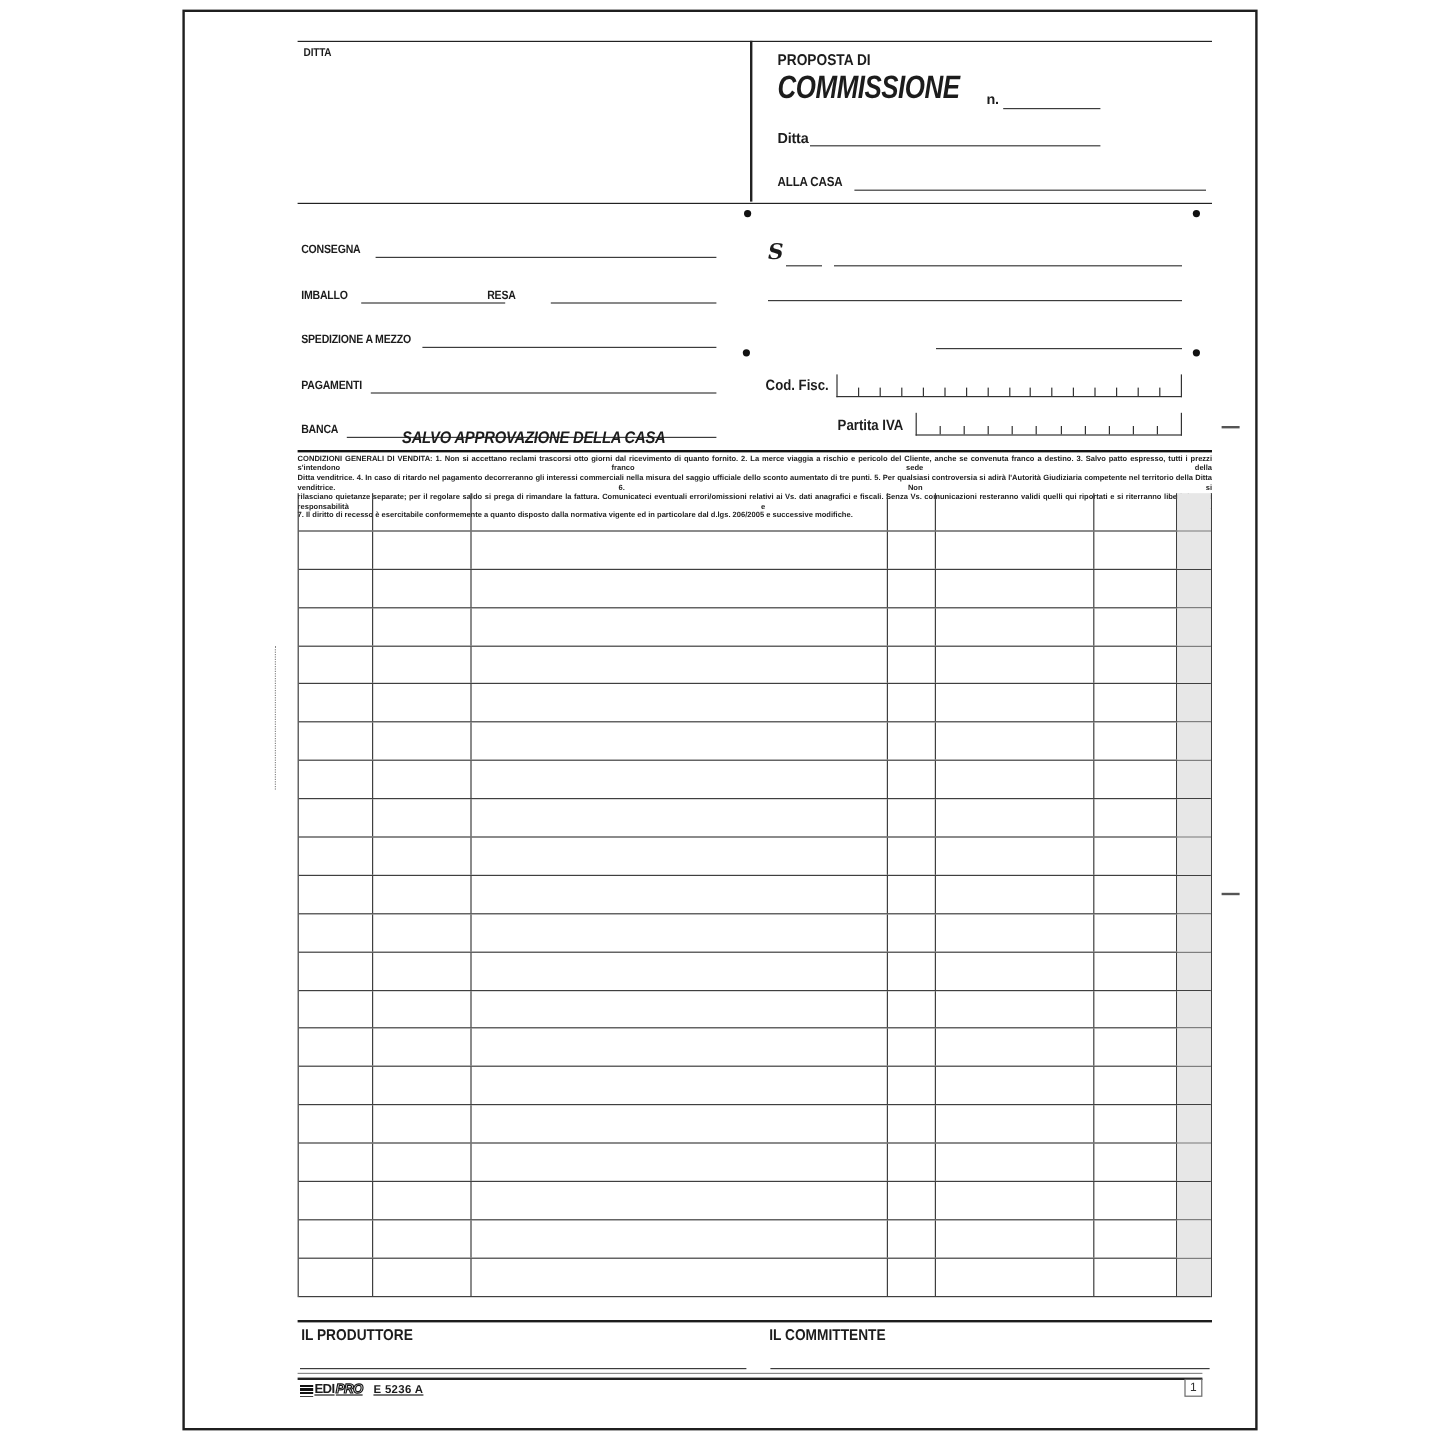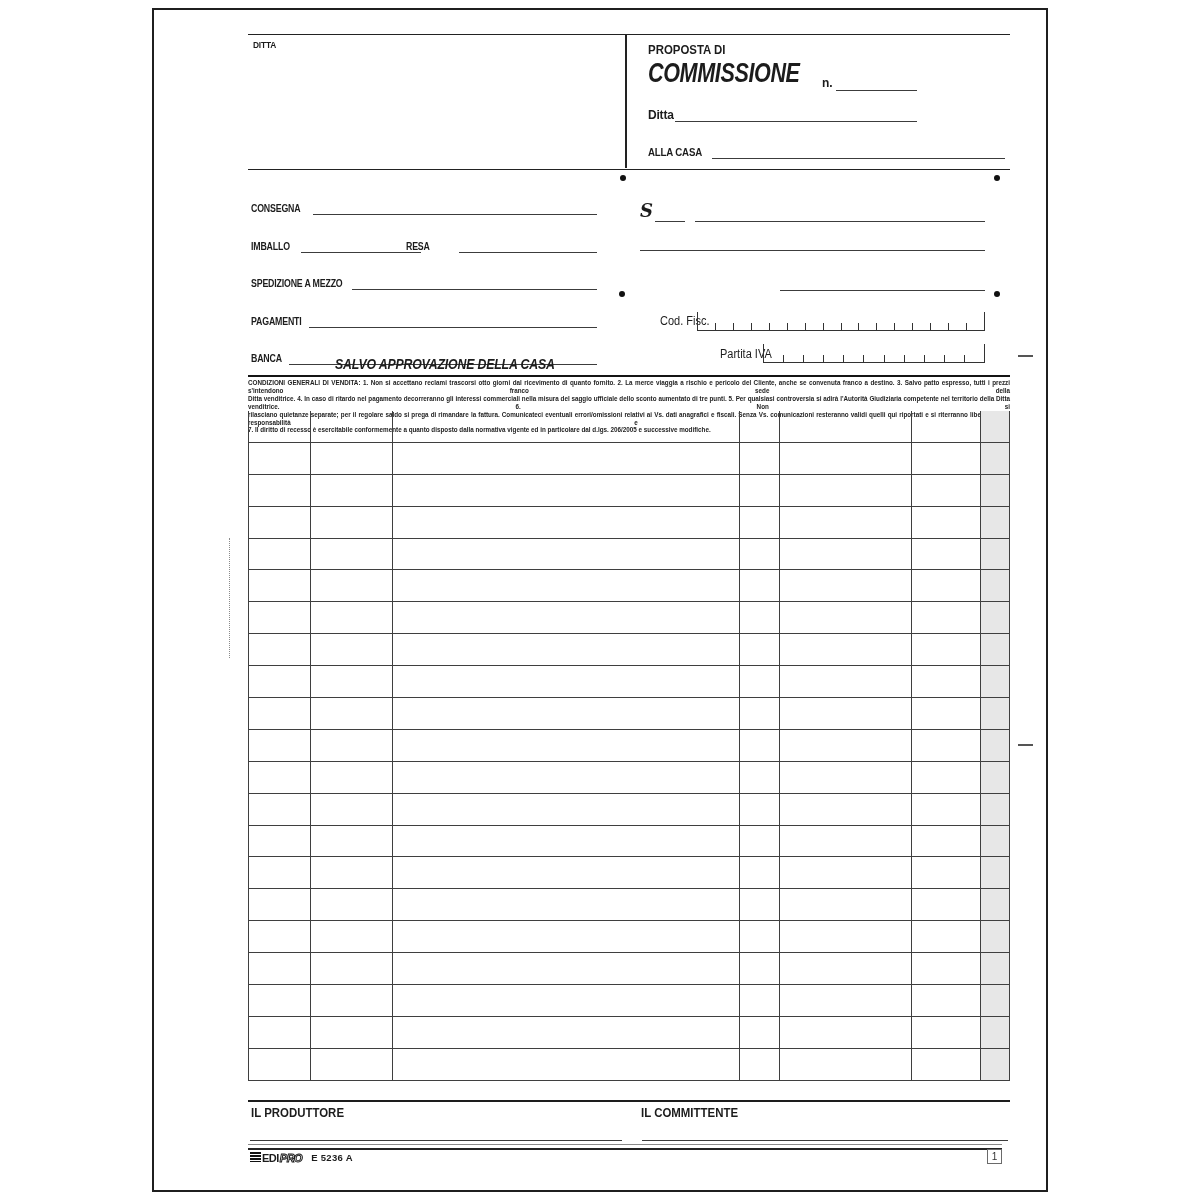--- a/index.html
+++ b/index.html
@@ -13,39 +13,39 @@
   .dot{width:6px;height:6px;border-radius:50%;background:#111;}
   .vdiv{width:1.5px;background:#222;}
   
   .band{left:248px;top:34px;width:762px;height:134px;border-top:1.5px solid #222;border-bottom:1.5px solid #222;}
   .title1{font-size:13px;font-weight:bold;}
   .title2{font-size:27px;font-weight:bold;letter-spacing:-0.5px;display:inline-block;transform:scaleX(0.8);transform-origin:0 50%;}
   
   .comb{border:1.6px solid #333;border-top:none;display:flex;align-items:flex-end;box-sizing:border-box;}
   .comb .cell{flex:1;height:7px;border-right:1px solid #333;}
   .comb .cell:last-child{border-right:none;}
-  .biglbl{font-weight:normal;font-size:12.5px;white-space:nowrap;margin-left:22px;}
+  .biglbl{font-weight:bold;font-size:12.5px;white-space:nowrap;}
   
   .conds{left:248px;top:375px;width:762px;border-top:2.5px solid #141414;padding-top:2px;}
   .cond-line{font-size:6.3px;line-height:7.9px;font-weight:bold;color:#222;text-align:justify;}
   .cond-just{text-align-last:justify;}
   
   .ptable{left:248px;top:411px;width:762px;box-sizing:border-box;}
   .thead{display:flex;height:16px;background:#d7d7d7;border-top:2px solid #111;border-bottom:1.2px solid #111;border-left:1px solid #111;border-right:1px solid #111;box-sizing:border-box;}
   .th{box-sizing:border-box;border-right:1px solid #111;display:flex;align-items:center;justify-content:center;font-weight:bold;font-size:8.5px;letter-spacing:0.2px;}
   .th:last-child{border-right:none;}
   .th-prezzo{justify-content:center;gap:6px;}
   .tbody{border-left:1px solid #3f3f3f;border-right:1px solid #3f3f3f;box-sizing:border-box;}
   .trow{display:flex;height:31.9px;border-bottom:1px solid #3f3f3f;box-sizing:border-box;}
   .td{box-sizing:border-box;border-right:1px solid #3f3f3f;height:100%;}
   .td:last-child{border-right:none;background:#e7e7e7;}
   .endline{left:248px;top:1100px;width:762px;height:2px;background:#1d1d1d;}
   .sig{font-weight:bold;font-size:13px;}
   .dblrule{left:248px;top:1144px;width:754px;height:3px;border-top:1px solid #8a8a8a;border-bottom:2px solid #222;box-sizing:content-box;}
-  .logo{left:250px;top:1152px;display:flex;align-items:flex-start;gap:1px;}
+  .logo{left:250px;top:1152px;display:flex;align-items:flex-end;gap:1px;text-decoration:underline;}
   .logo-bars{width:11px;height:10px;background:repeating-linear-gradient(to bottom,#111 0 2px,#fff 2px 3px);}
   .logo-di{font-weight:bold;font-size:11px;letter-spacing:-0.5px;}
   .logo-pro{font-weight:bold;font-style:italic;font-size:11px;letter-spacing:-0.5px;color:#fff;-webkit-text-stroke:1px #161616;}
   .logo-code{font-weight:bold;font-size:9.5px;margin-left:8px;letter-spacing:0.3px;}
   .pagebox{left:987px;top:1149px;width:15px;height:15px;border:1.5px solid #6a6a6a;display:flex;align-items:center;justify-content:center;font-size:10px;color:#333;box-sizing:border-box;}
   .dash{height:2px;background:#555;}
   .perf{left:229px;top:538px;height:120px;width:0;border-left:1.5px dotted #8a8a8a;}
   .salvo{font-weight:bold;font-style:italic;font-size:14px;letter-spacing:-0.2px;}
   .s-it{font-family:"DejaVu Serif",serif;font-style:italic;font-weight:bold;font-size:18px;}
 </style>

